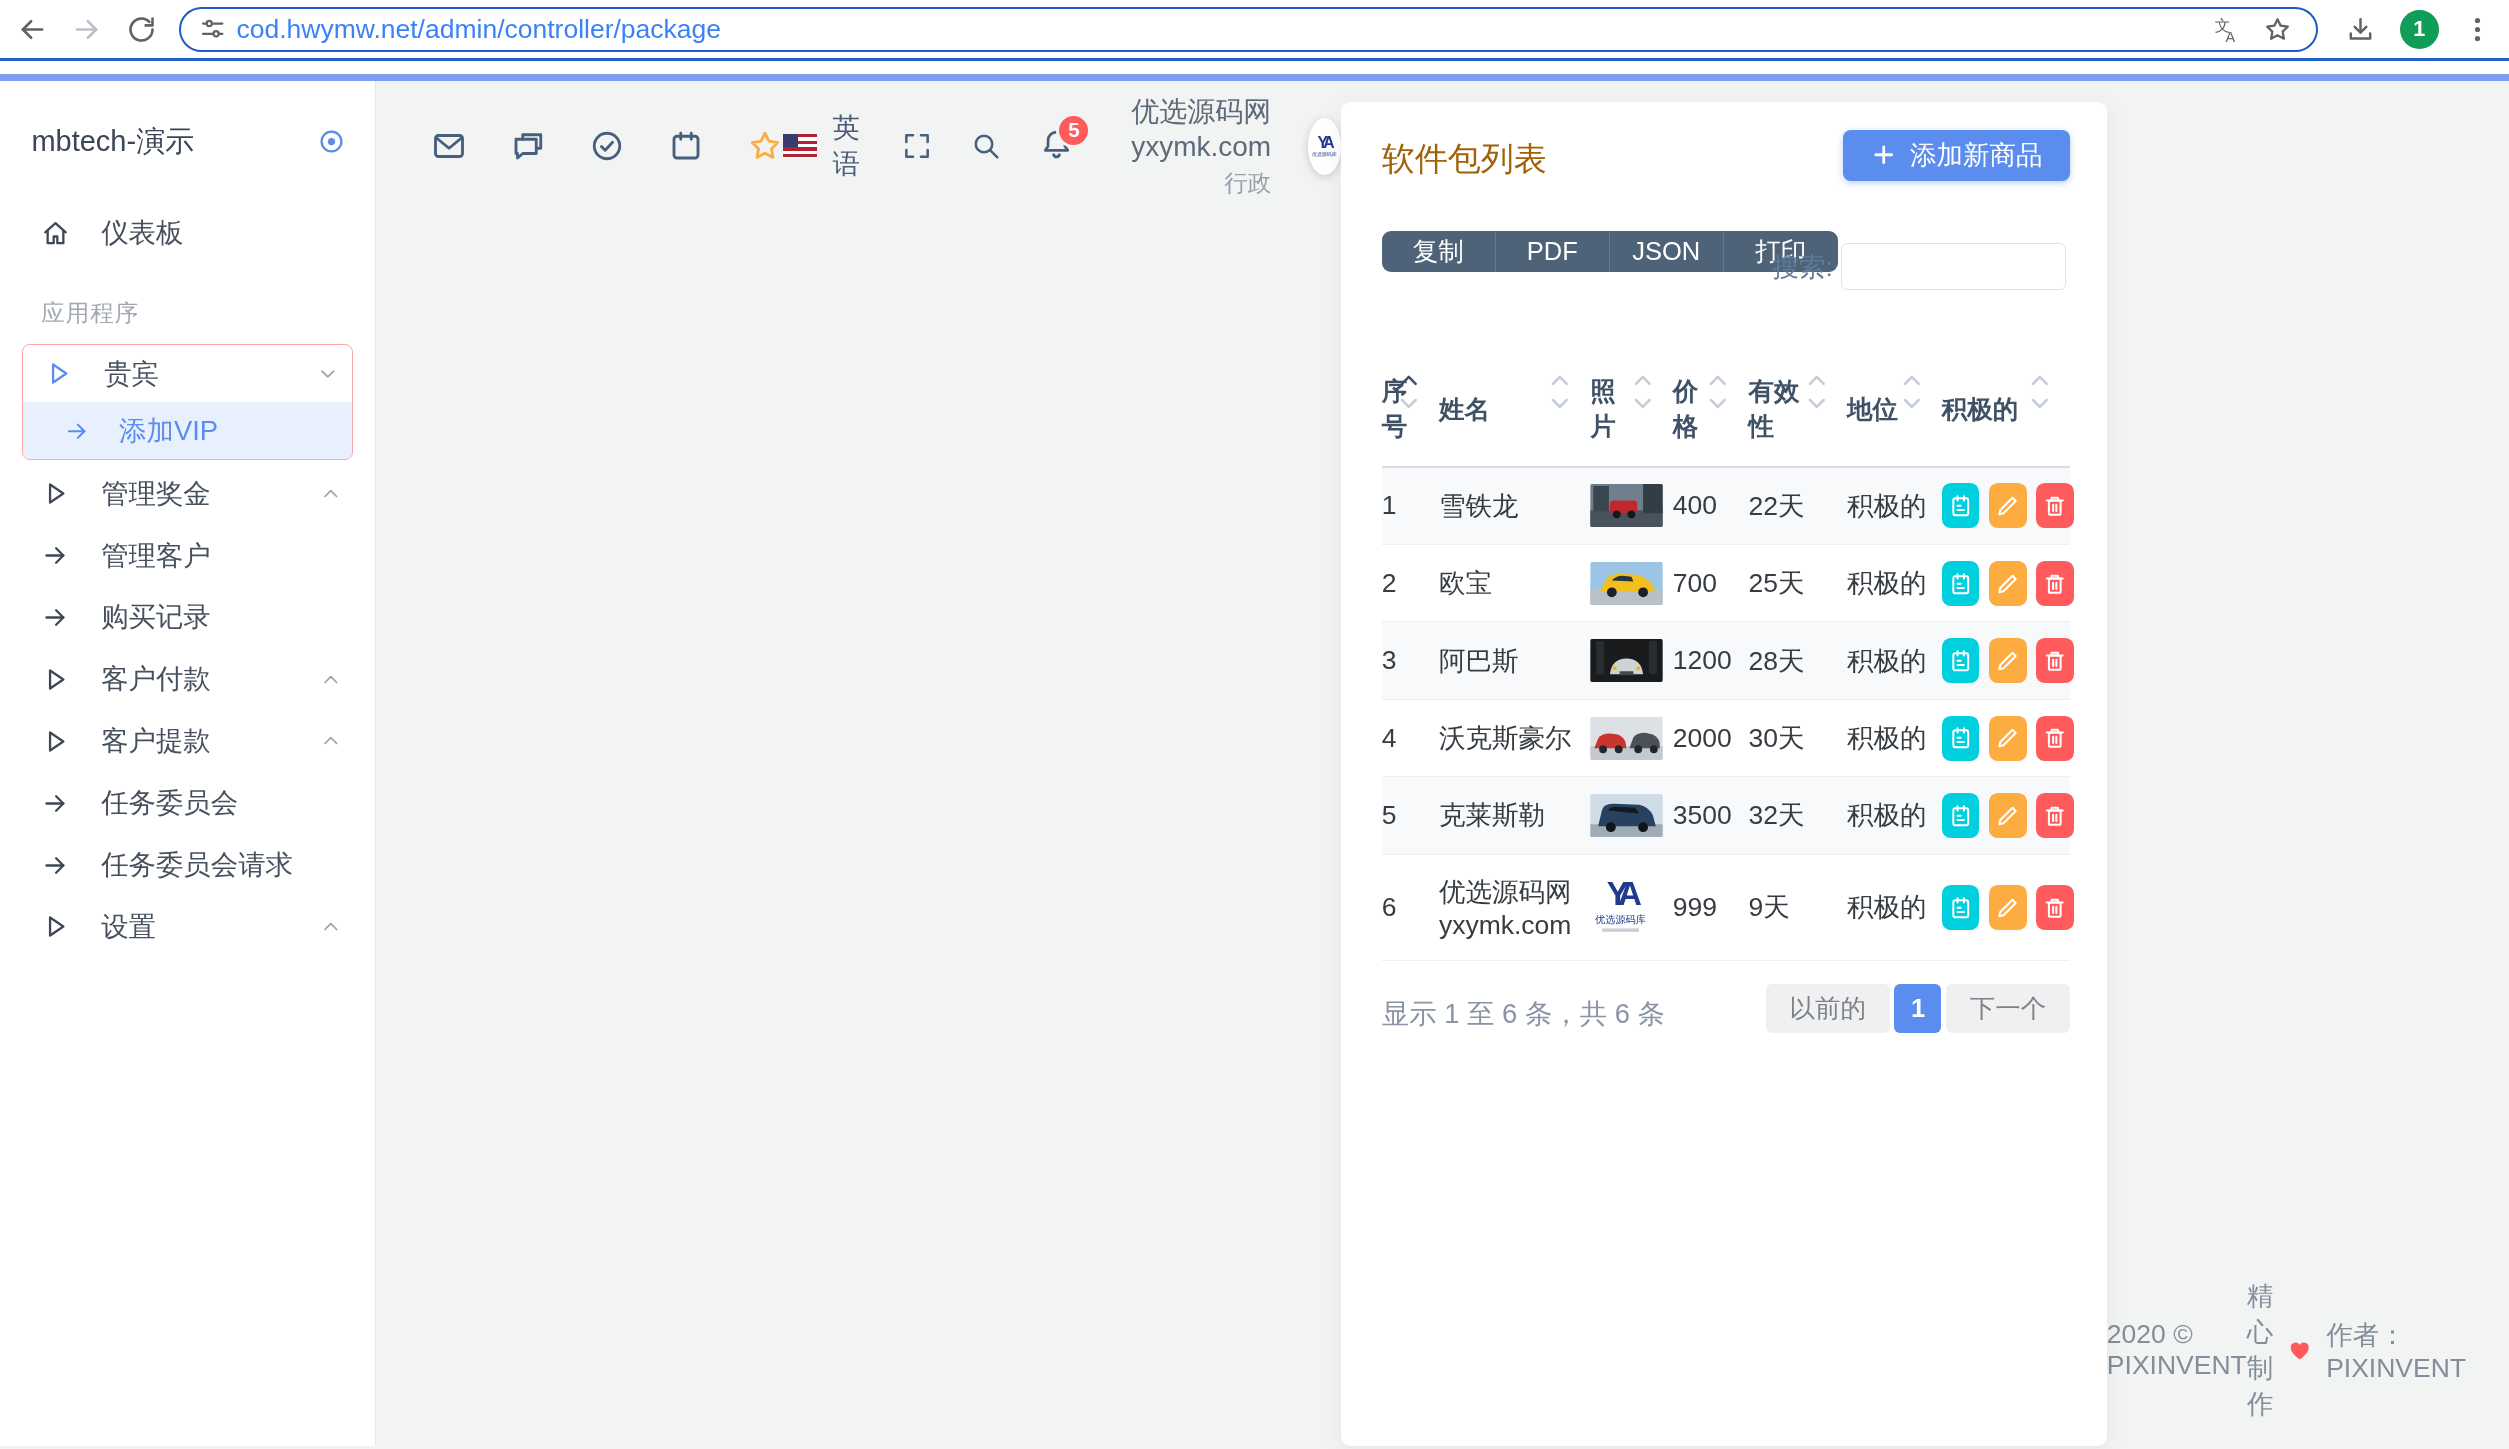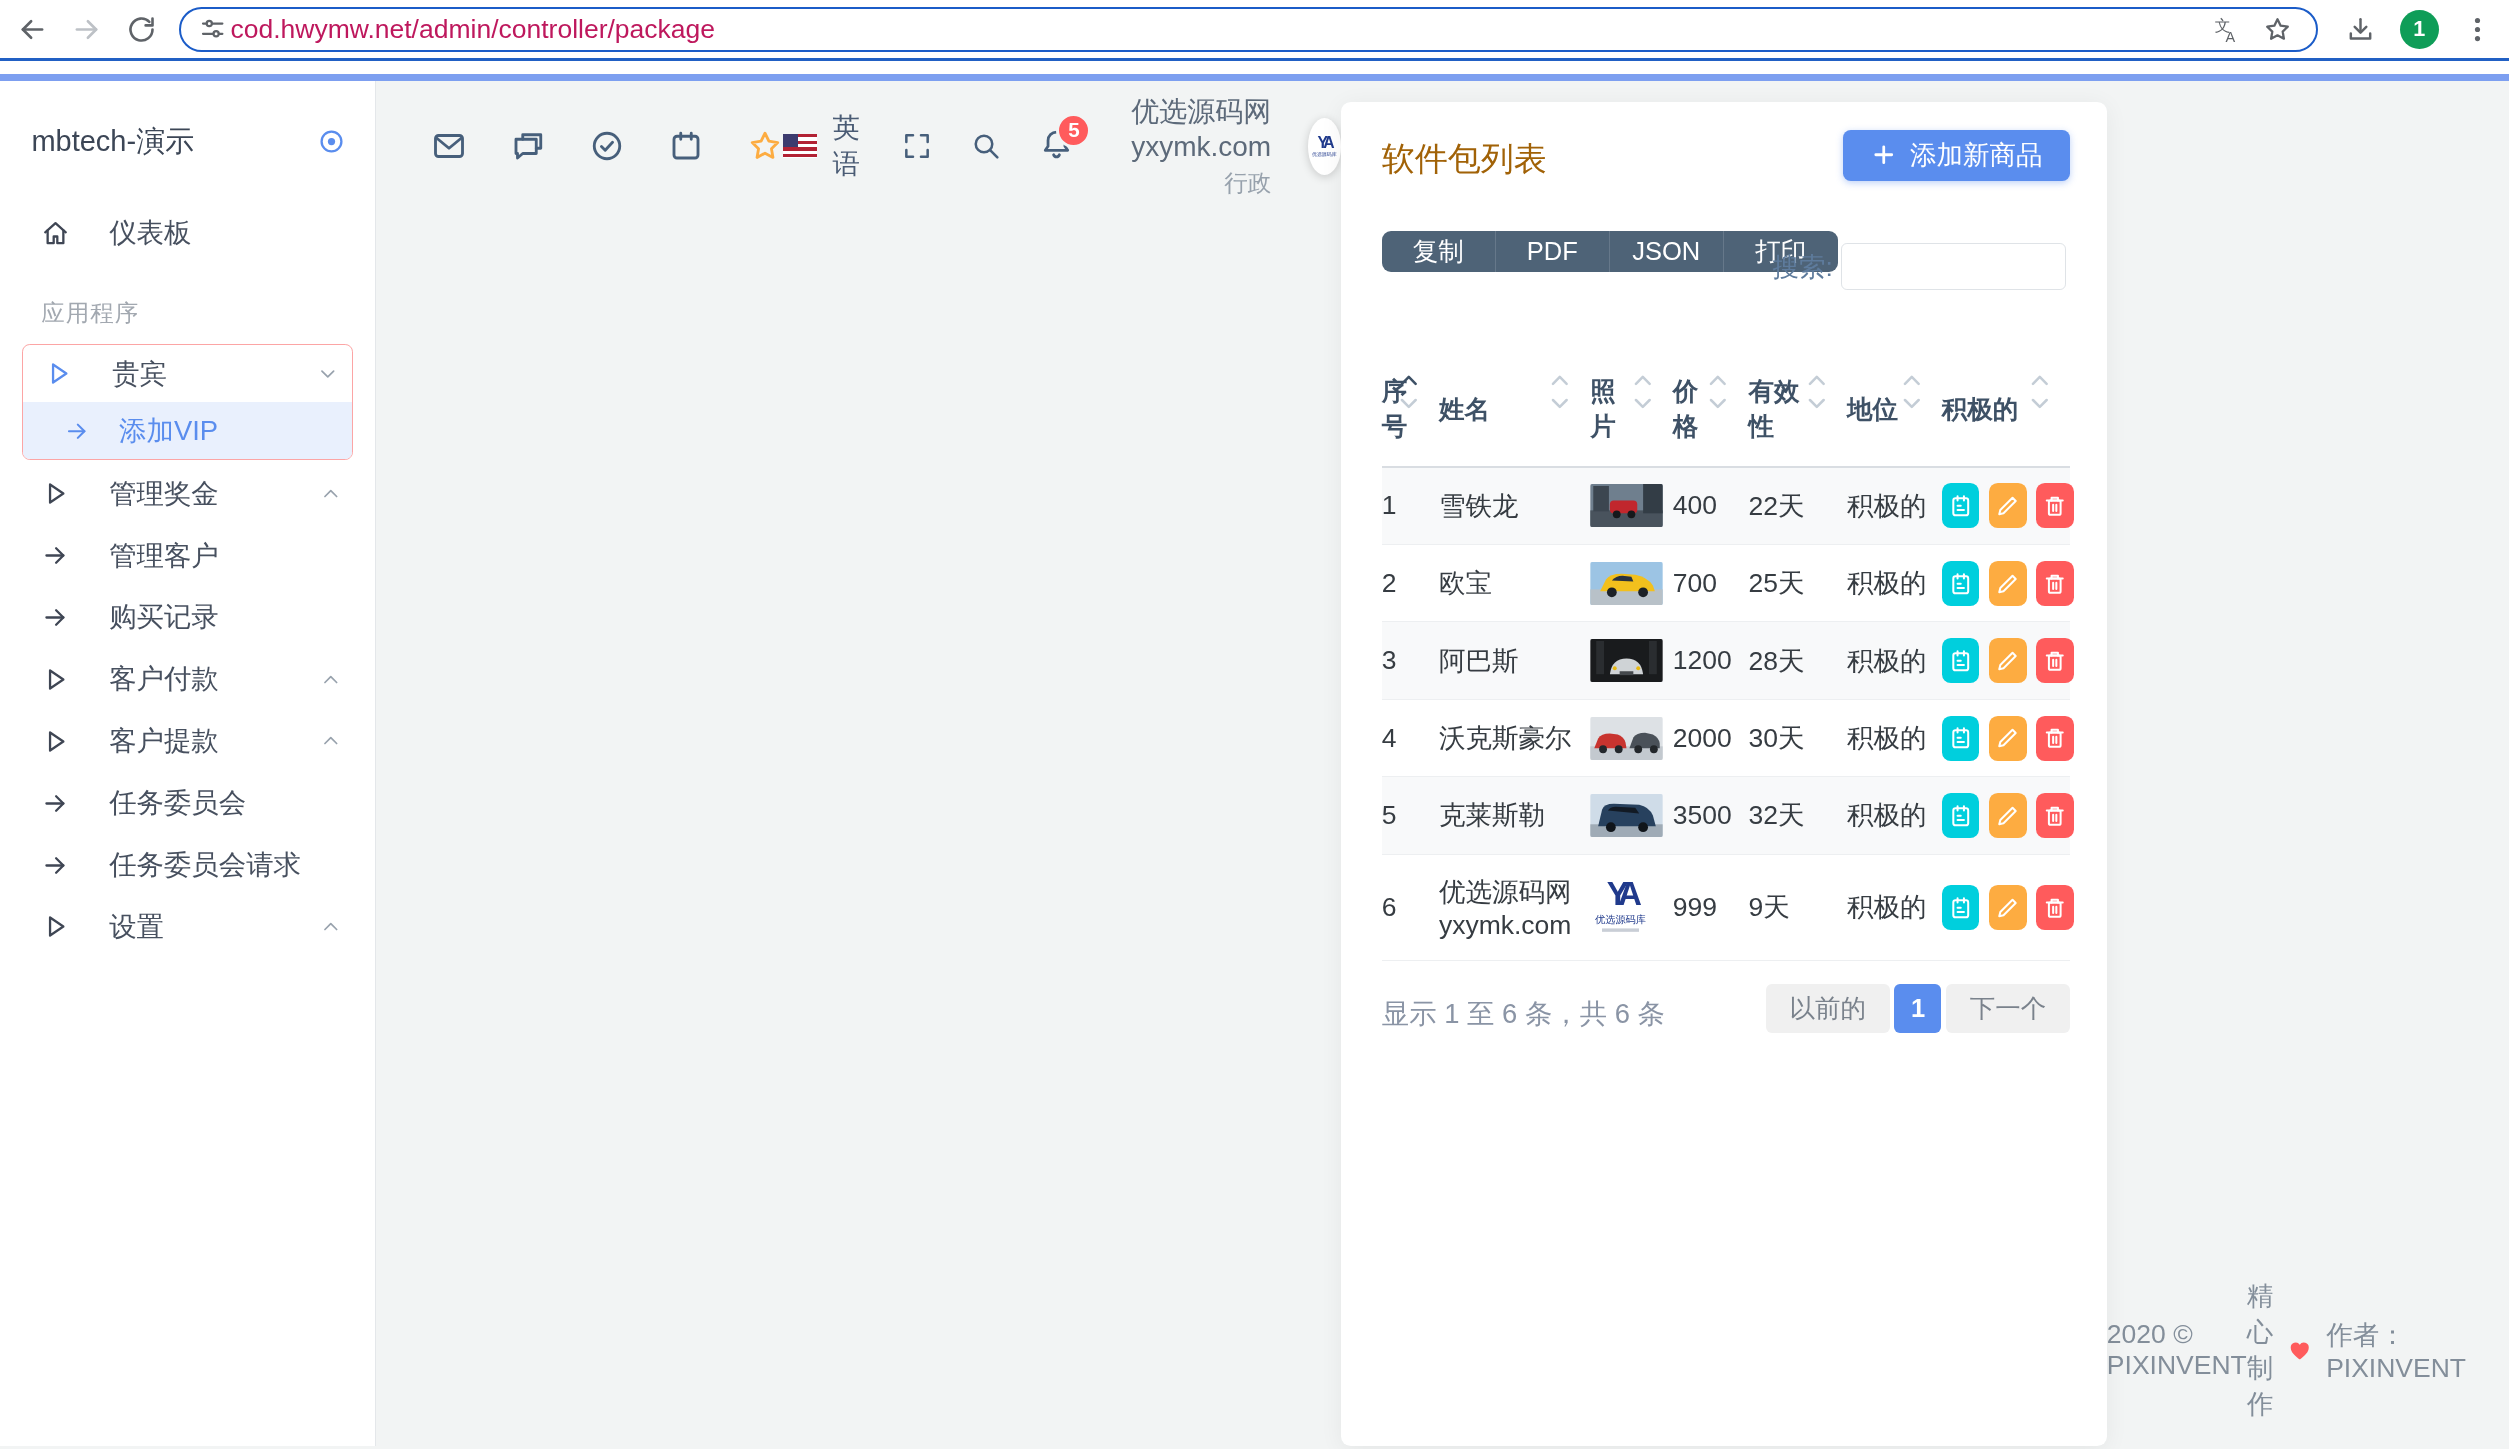--- a/index.html
+++ b/index.html
@@ -12,42 +12,42 @@
   [data-icon] svg{width:100%;height:100%}
 
   
   .browser{height:61px;box-sizing:border-box;background:#fff;border-bottom:3.9px solid #2160c4;
     display:flex;align-items:center;padding:0 15.7px}
   .nav-btn{width:33px;height:33px;margin-right:21.6px;color:#5f6368;cursor:pointer}
   .nav-btn.disabled{color:#bdc1c6}
   .omnibox{width:2168px;height:45px;box-sizing:border-box;border:2.9px solid #1b5cc8;border-radius:23.5px;
     display:flex;align-items:center;padding:0 17.6px;background:#fff}
   .omnibox .site-icon{width:27.4px;height:27.4px;color:#5f6368}
-  .omnibox .url{font-size:26.5px;color:#be185d;margin-left:4px;flex:1;white-space:nowrap;overflow:hidden}
+  .omnibox .url{font-size:26.5px;color:#3b82f6;margin-left:10px;flex:1;white-space:nowrap;overflow:hidden}
   .omni-right{display:flex;align-items:center;gap:23.5px;margin-right:5.9px}
   .omni-right [data-icon]{width:29px;height:29px;color:#5f6368}
   .browser-right{display:flex;align-items:center;margin-left:27.4px;gap:23.5px}
   .browser-right [data-icon]{width:31px;height:31px;color:#5f6368}
   .profile-badge{width:39px;height:39px;border-radius:50%;background:#0f9d58;color:#fff;
     display:flex;align-items:center;justify-content:center;font-size:21.6px;font-weight:700;cursor:pointer}
   .gap-strip{height:12.7px;background:#fff}
   .accent-strip{height:6.9px;background:#7d9ff0}
 
   
   .page{display:flex;height:1365px}
   .sidebar{width:376px;flex-shrink:0;background:#fff;border-right:1px solid #e4e7ea;
     box-sizing:border-box;padding:0 19.6px;overflow:hidden}
   .content{flex:1;min-width:0;display:flex;flex-direction:row;padding:0 43px 0 55px;box-sizing:border-box}
 
   
   .brand-row{display:flex;align-items:center;justify-content:space-between;padding:41px 9.8px 0 11.8px}
   .brand{font-size:29px;color:#3c4656}
   .pin-icon{width:29px;height:29px;color:#5a8dee;cursor:pointer}
   .menu{margin-top:43px}
-  .menu-item{height:57px;display:flex;align-items:center;gap:39px;padding:0 13.7px 0 21.6px;
+  .menu-item{height:57px;display:flex;align-items:center;gap:31px;padding:0 13.7px 0 21.6px;
     font-size:27.4px;color:#47505f;cursor:pointer;border-radius:5.9px}
   .menu-item .mi-icon{width:29px;height:29px;color:#3f4654}
   .menu-item .mi-icon.blue{color:#5a8dee}
   .chev{margin-left:auto;width:21.6px;height:21.6px;color:#98a2ad}
   .section-label{font-size:23.5px;color:#a2a8b0;margin:35px 0 15.7px 21.6px;letter-spacing:1px}
   .group-card{border:1px solid #fca5a5;border-radius:7.8px;overflow:hidden;margin:0 2px;background:#fff}
   .sub-item{height:57px;display:flex;align-items:center;gap:29px;padding:0 13.7px 0 41px;
     font-size:27.4px;color:#47505f;cursor:pointer}
   .sub-item .mi-icon{width:26.5px;height:26.5px;color:#3f4654}
   .sub-item.active{background:#e9f0fd;color:#5a8dee}

